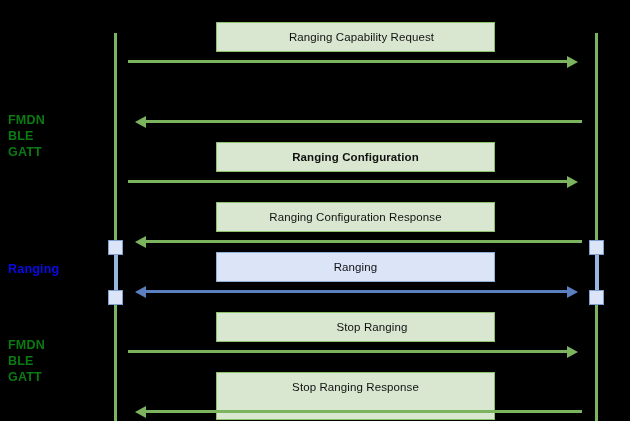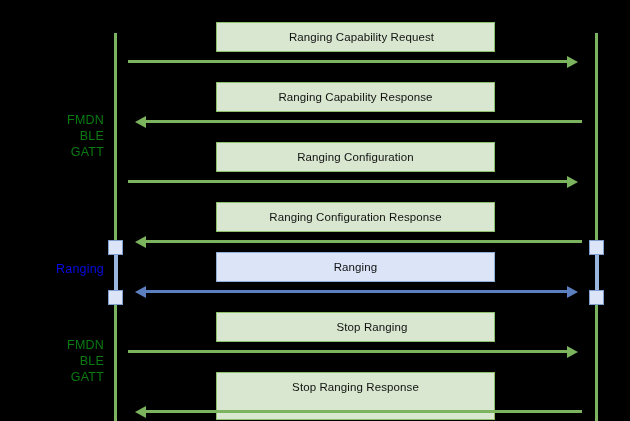--- a/index.html
+++ b/index.html
@@ -27,21 +27,21 @@
     border-right:11px solid #7cb35e;
   }
   .head.right.blue{border-left-color:#5b7fbf;}
   .head.left.blue{border-right-color:#5b7fbf;}
   .actbox{
     position:absolute;box-sizing:border-box;width:15px;height:15px;
     border:1px solid #7f9fd0;background:#dbe5f7;
   }
   .actbar{position:absolute;width:4px;background:#9ab6de;}
   .sidelabel{
-    position:absolute;text-align:right;font-size:12.5px;font-weight:normal;
+    position:absolute;text-align:left;font-size:12.5px;font-weight:bold;
     line-height:16px;color:#0a7b12;white-space:pre-line;letter-spacing:.2px;
   }
   .sidelabel.ranging{color:#0a0ae6;font-size:12.5px;}
 </style>
 </head>
 <body>
 
 <div id="stage">
 
   <div class="lifeline" style="left:114px;top:33px;height:388px;"></div>
@@ -54,25 +54,24 @@
   <div class="sidelabel ranging" style="left:8px;top:261px;width:96px;">Ranging</div>
 
   <div class="sidelabel" style="left:8px;top:337px;width:96px;">FMDN
 BLE
 GATT</div>
 
   <div class="msgbox" style="left:216px;top:22px;width:279px;height:30px;padding-left:12px;">Ranging Capability Request</div>
   <div class="arrowline" style="left:128px;top:60px;width:440px;"></div>
   <div class="head right" style="left:567px;top:55.5px;"></div>
 
-  <div class="msgbox" style="left:216px;top:82px;width:279px;height:30px;">Ranging Capability Response</div>
   <div class="arrowline" style="left:146px;top:120px;width:436px;"></div>
   <div class="head left" style="left:135px;top:115.5px;"></div>
 
-  <div class="msgbox" style="left:216px;top:142px;width:279px;height:30px;">Ranging Configuration</div>
+  <div class="msgbox" style="left:216px;top:142px;width:279px;height:30px;font-weight:bold;">Ranging Configuration</div>
   <div class="arrowline" style="left:128px;top:180px;width:440px;"></div>
   <div class="head right" style="left:567px;top:175.5px;"></div>
 
   <div class="msgbox" style="left:216px;top:202px;width:279px;height:30px;">Ranging Configuration Response</div>
   <div class="arrowline" style="left:146px;top:240px;width:436px;"></div>
   <div class="head left" style="left:135px;top:235.5px;"></div>
 
   <div class="actbar" style="left:113.5px;top:247px;height:50px;"></div>
   <div class="actbox" style="left:108px;top:240px;"></div>
   <div class="actbox" style="left:108px;top:290px;"></div>

